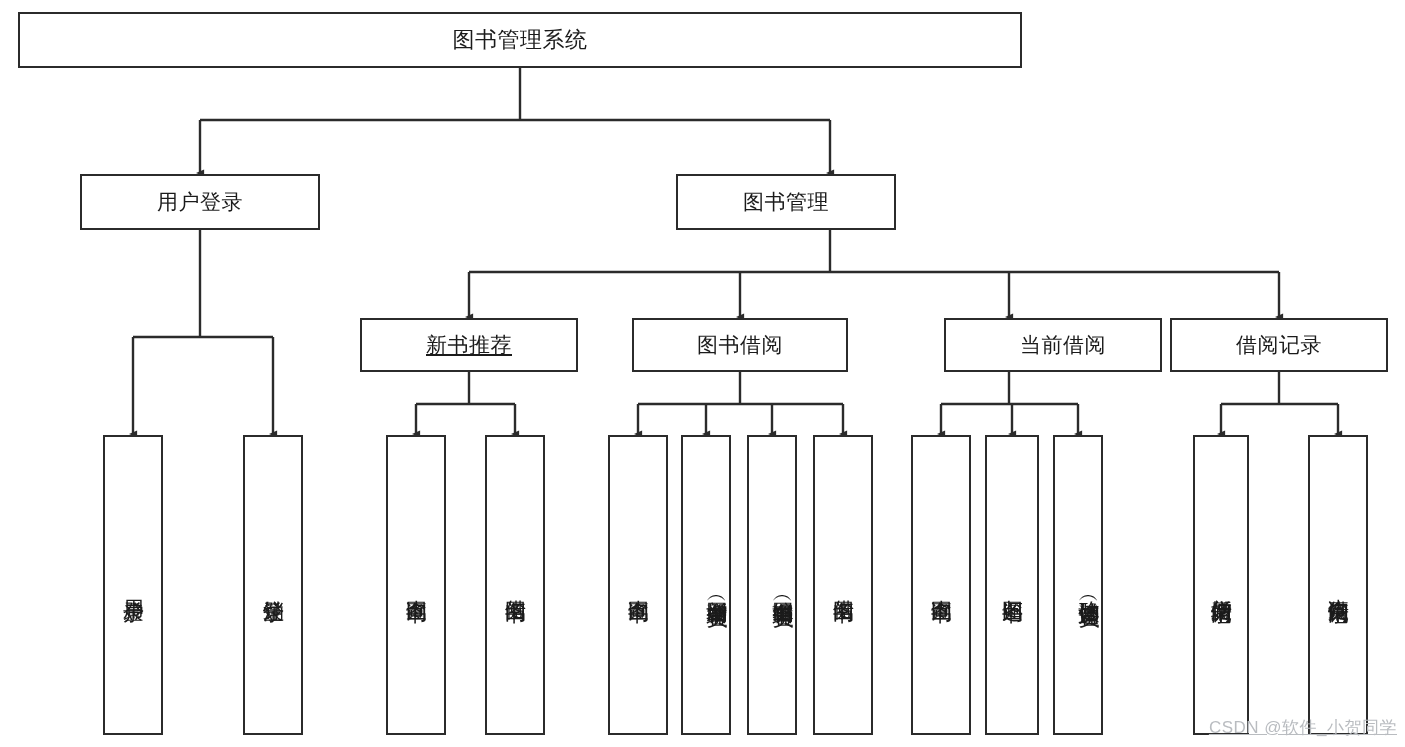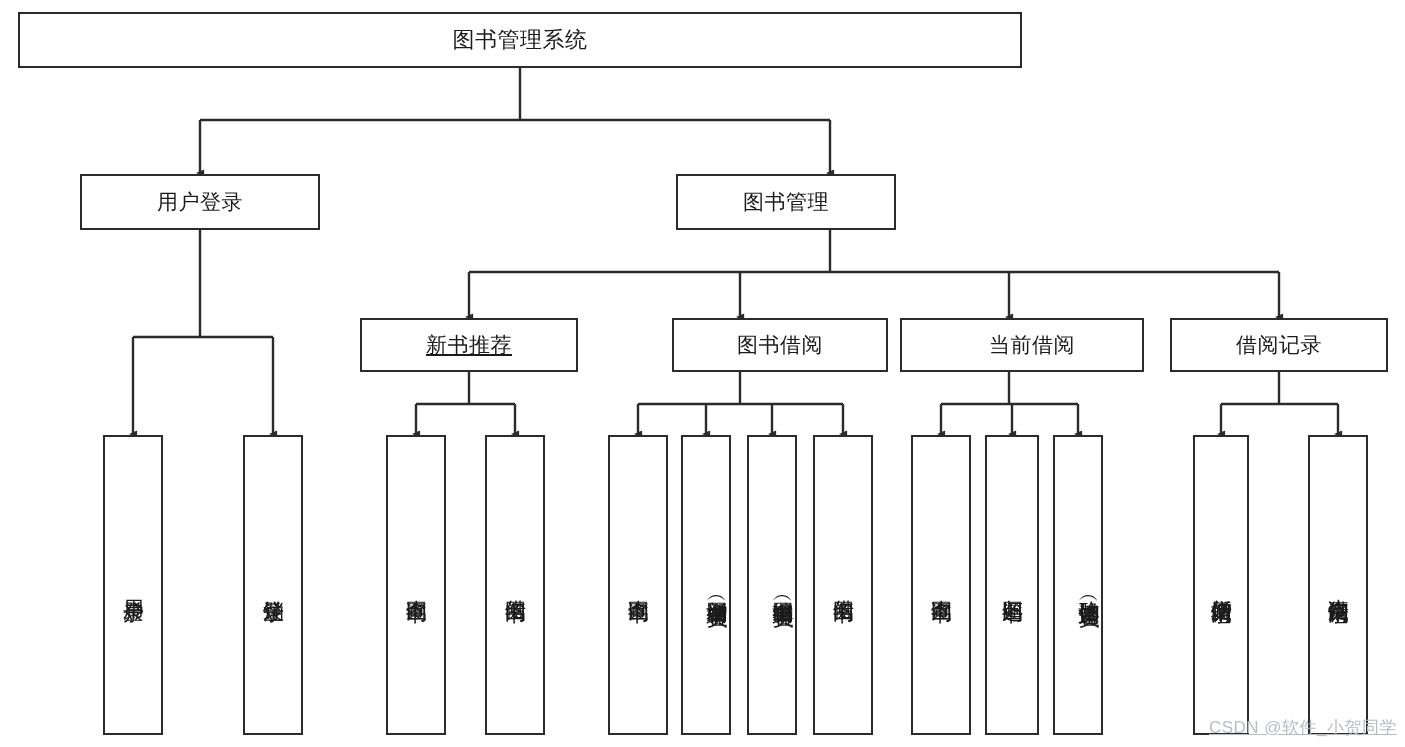--- a/index.html
+++ b/index.html
@@ -129,24 +129,24 @@
   <div class="node node-h" style="left: 80px; top: 174px; width: 240px; height: 56px;">
     <span class="node-label">用户登录</span>
   </div>
   <div class="node node-h" style="left: 676px; top: 174px; width: 220px; height: 56px;">
     <span class="node-label">图书管理</span>
   </div>
 
   <div class="node node-h" style="left: 360px; top: 318px; width: 218px; height: 54px; text-decoration: underline;">
     <span class="node-label">新书推荐</span>
   </div>
-  <div class="node node-h" style="left: 632px; top: 318px; width: 216px; height: 54px; margin-left: 40px;">
+  <div class="node node-h" style="left: 632px; top: 318px; width: 216px; height: 54px;">
     <span class="node-label">图书借阅</span>
   </div>
-  <div class="node node-h" style="left: 900px; top: 318px; width: 244px; height: 54px; padding-left: 20px;">
+  <div class="node node-h" style="left: 944px; top: 318px; width: 218px; height: 54px; padding-left: 20px;">
     <span class="node-label">当前借阅</span>
   </div>
   <div class="node node-h" style="left: 1170px; top: 318px; width: 218px; height: 54px; font-family: Liberation Serif, serif;">
     <span class="node-label">借阅记录</span>
   </div>
 
   <div class="node node-v v-center" style="left: 103px; top: 435px; width: 60px; height: 300px;">
     <span class="node-label">用户登录</span>
   </div>
   <div class="node node-v v-center" style="left: 243px; top: 435px; width: 60px; height: 300px;">

